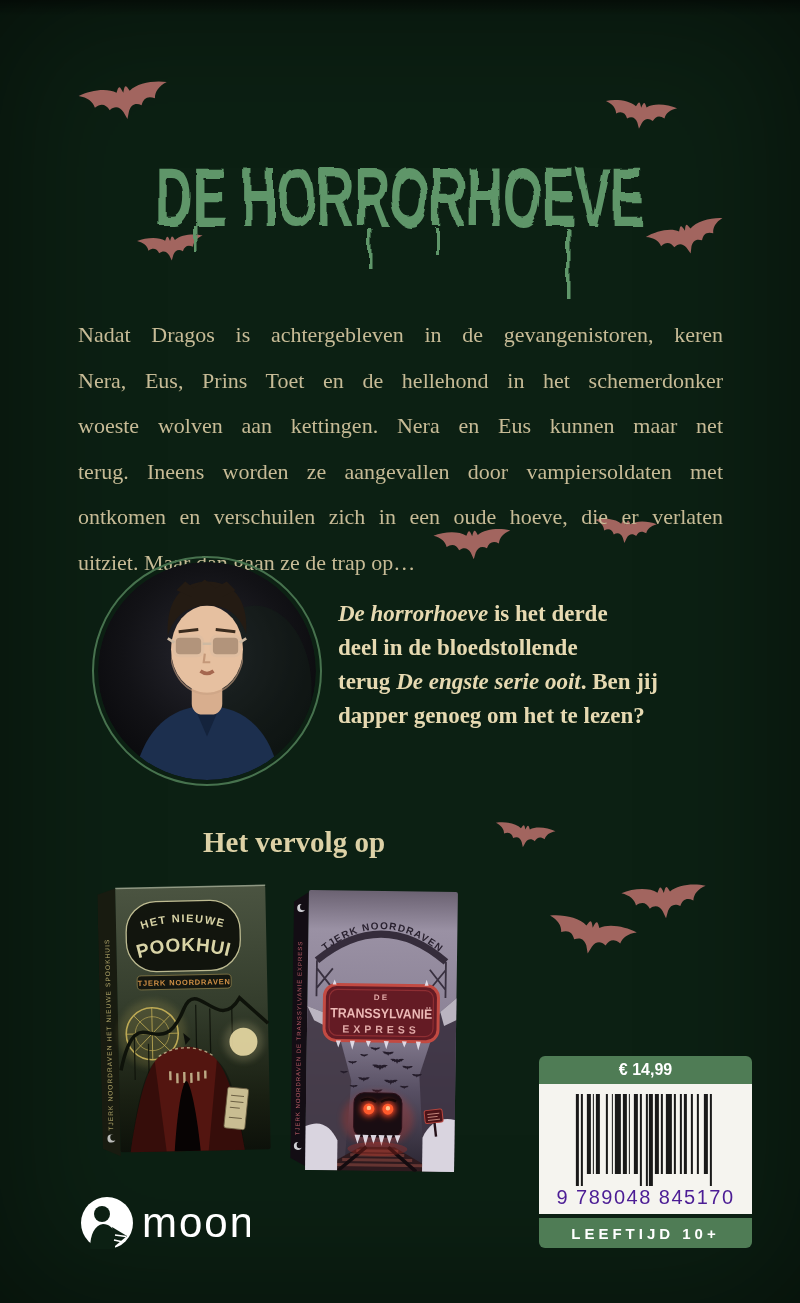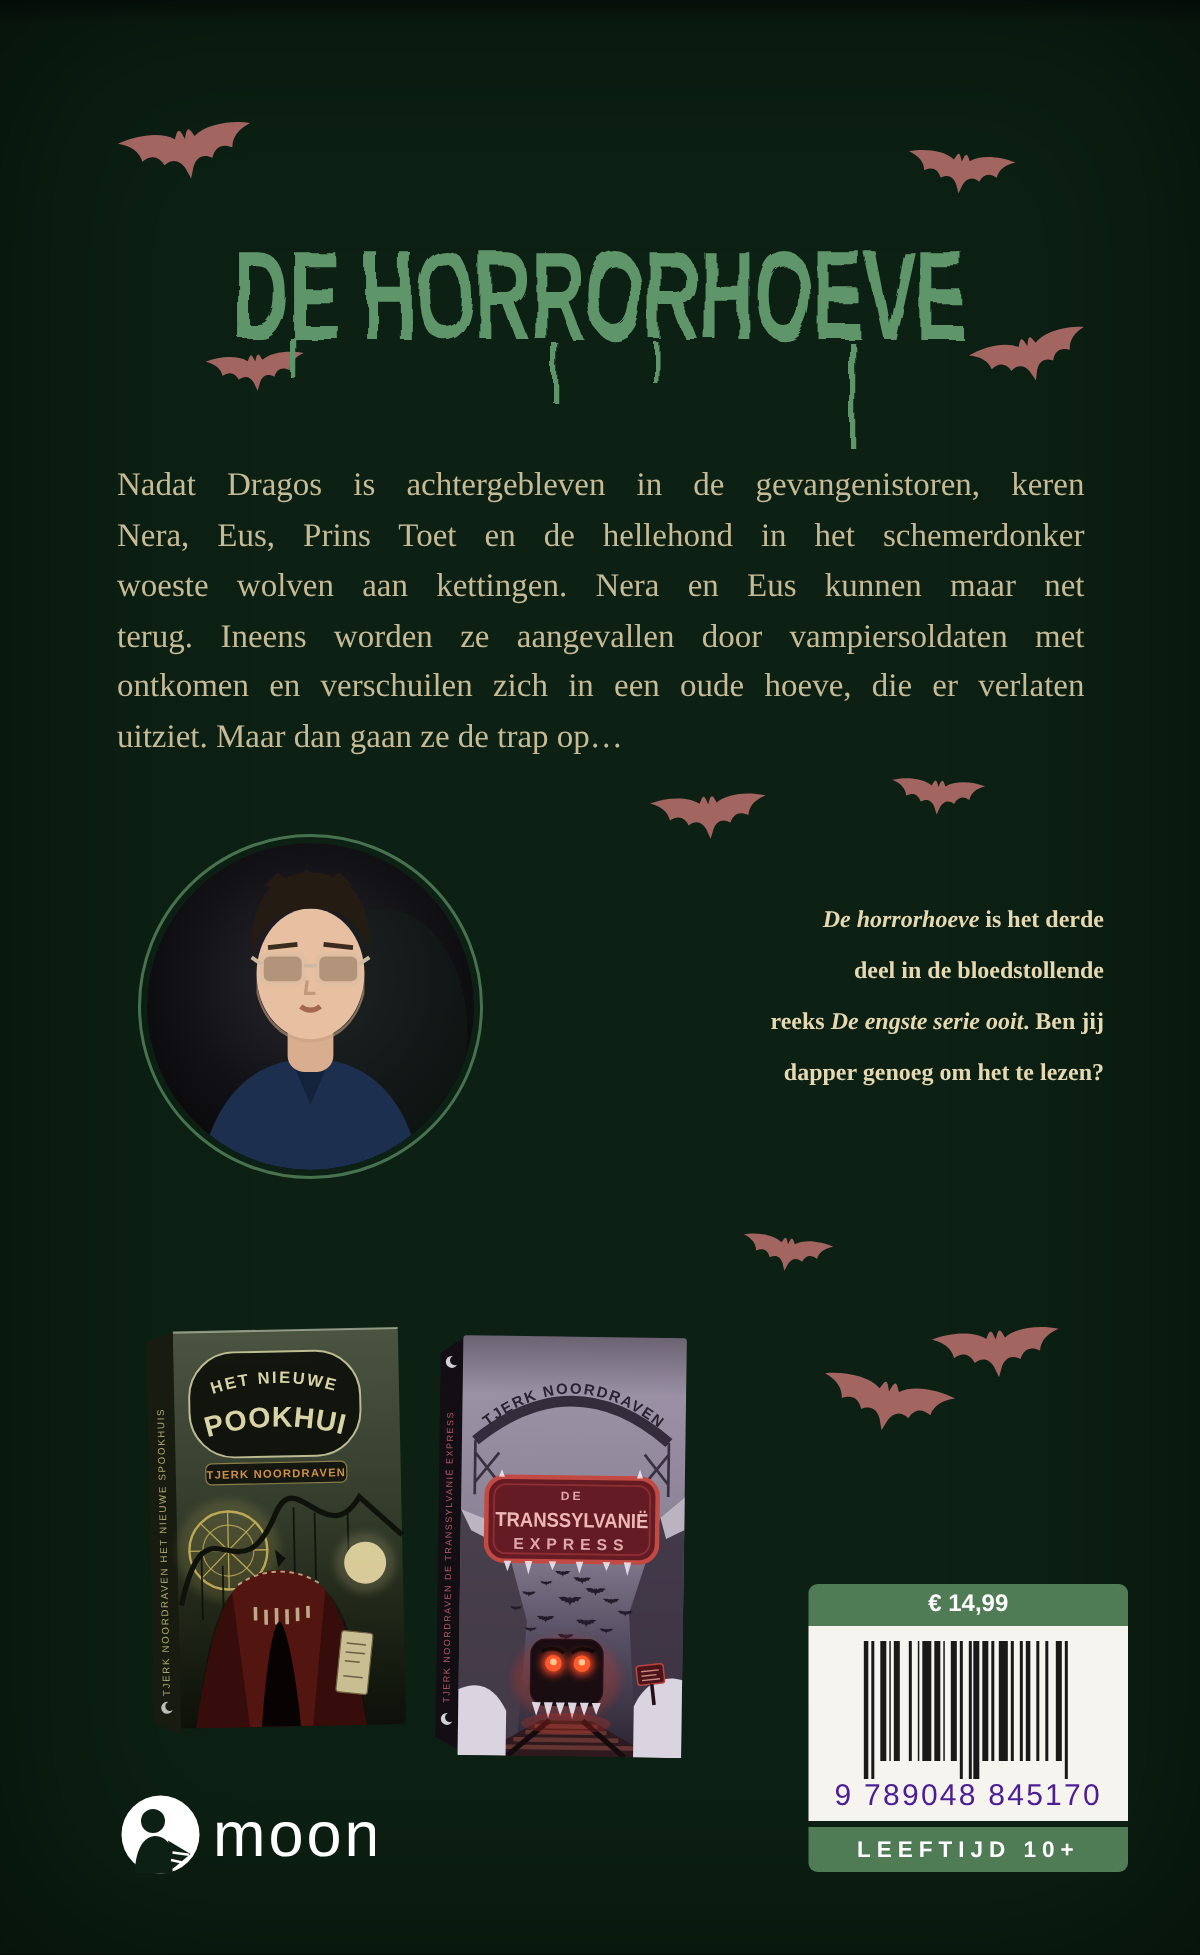--- a/index.html
+++ b/index.html
@@ -13,31 +13,31 @@
     content:"";position:absolute;left:0;top:0;width:100%;height:16px;
     background:linear-gradient(to bottom,rgba(0,0,0,.45),rgba(0,0,0,0));
     z-index:9;pointer-events:none;
   }
   .bat{position:absolute;fill:#a2655f;z-index:2;}
   .title-svg{position:absolute;left:80px;top:138px;z-index:3;}
   .blurb{
     position:absolute;left:78px;top:306px;width:645px;
     color:#c7bb96;font-size:22px;line-height:33.5px;z-index:3;
   }
-  .blurb-line{text-align:justify;text-align-last:justify;}
+  .blurb-line{text-align:justify;text-align-last:justify;margin-top:12px;}
   .blurb-line:last-child{text-align-last:left;}
   .author-photo-ring{
     position:absolute;left:92px;top:556px;width:218px;height:218px;
     border:2px solid #47724e;border-radius:50%;padding:4px;z-index:3;
   }
   .author-photo{width:218px;height:218px;border-radius:50%;overflow:hidden;display:block;}
   .promo{
     position:absolute;left:338px;top:597px;width:398px;
-    text-align:right;color:#e6d9b1;font-weight:bold;
-    font-size:16px;line-height:34px;z-index:3;
+    text-align:left;color:#e6d9b1;font-weight:bold;
+    font-size:23px;line-height:34px;z-index:3;
   }
   .promo .it{font-style:italic;}
   .vervolg-heading{
     position:absolute;left:203px;top:826px;margin:0;
     color:#ddd1a6;font-size:29px;font-weight:bold;z-index:3;
   }
   .book{position:absolute;z-index:3;}
   .book-1{left:100px;top:883px;transform:rotate(-1.2deg);}
   .book-2{left:292px;top:889px;transform:rotate(0.8deg);}
   .moon-logo{position:absolute;left:80px;top:1194px;z-index:3;}
@@ -174,24 +174,25 @@
         <path d="M37 32 L46 31 M54 31 L63 32" stroke="#3a2b1e" stroke-width="1.4"></path>
         <path d="M47 50 C49 51.5 51 51.5 53 50" stroke="#a5674f" stroke-width="1.6" fill="none"></path>
         <path d="M49 42 L48.5 46 L51.5 46" stroke="#c49879" stroke-width="1" fill="none"></path>
       </g>
     </svg>
   </div>
 
   <div class="promo">
     <div><span class="it">De horrorhoeve</span><span> is het derde</span></div>
     <div><span>deel in de bloedstollende</span></div>
-    <div><span>reeks </span><span class="it">De engste serie ooit</span><span>. Ben jij</span></div>
+    <div><span>terug </span><span class="it">De engste serie ooit</span><span>. Ben jij</span></div>
     <div><span>dapper genoeg om het te lezen?</span></div>
   </div>
 
+  <h2 class="vervolg-heading">Het vervolg op</h2>
 
   <svg class="book book-1" width="170" height="276" viewBox="0 0 170 276">
     <defs>
       <linearGradient id="b1bg" x1="0" y1="0" x2="0" y2="1">
         <stop offset="0%" stop-color="#4b5441"></stop>
         <stop offset="45%" stop-color="#343d2c"></stop>
         <stop offset="80%" stop-color="#191f12"></stop>
         <stop offset="100%" stop-color="#0d110a"></stop>
       </linearGradient>
       <path id="arc1a" d="M42 46 Q85 32 128 46" fill="none"></path>

